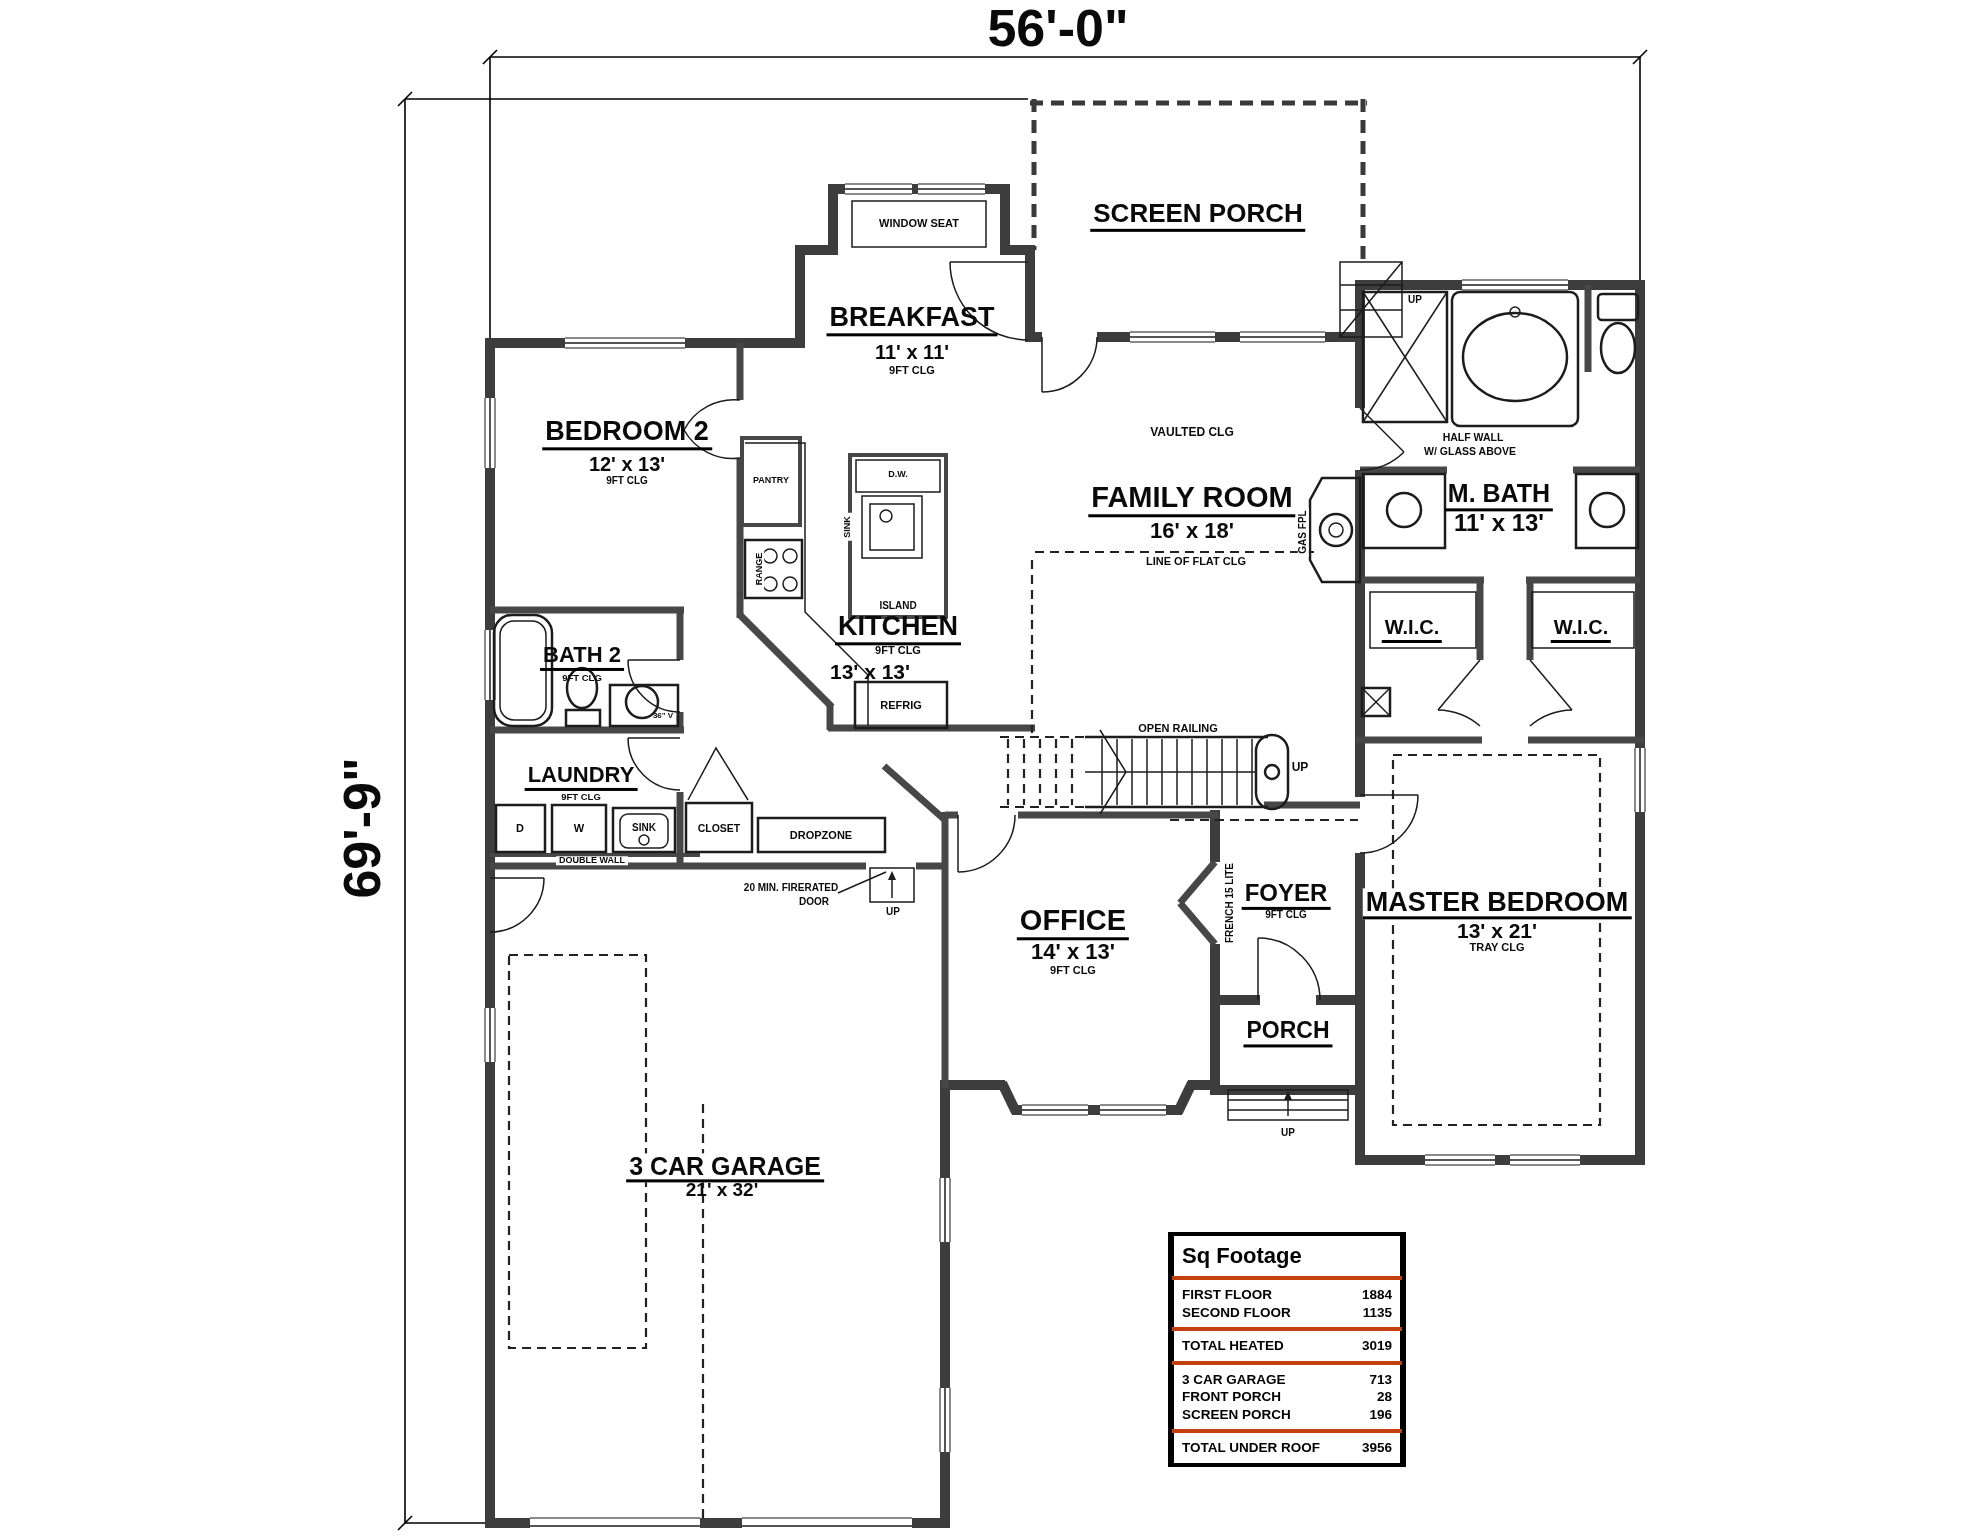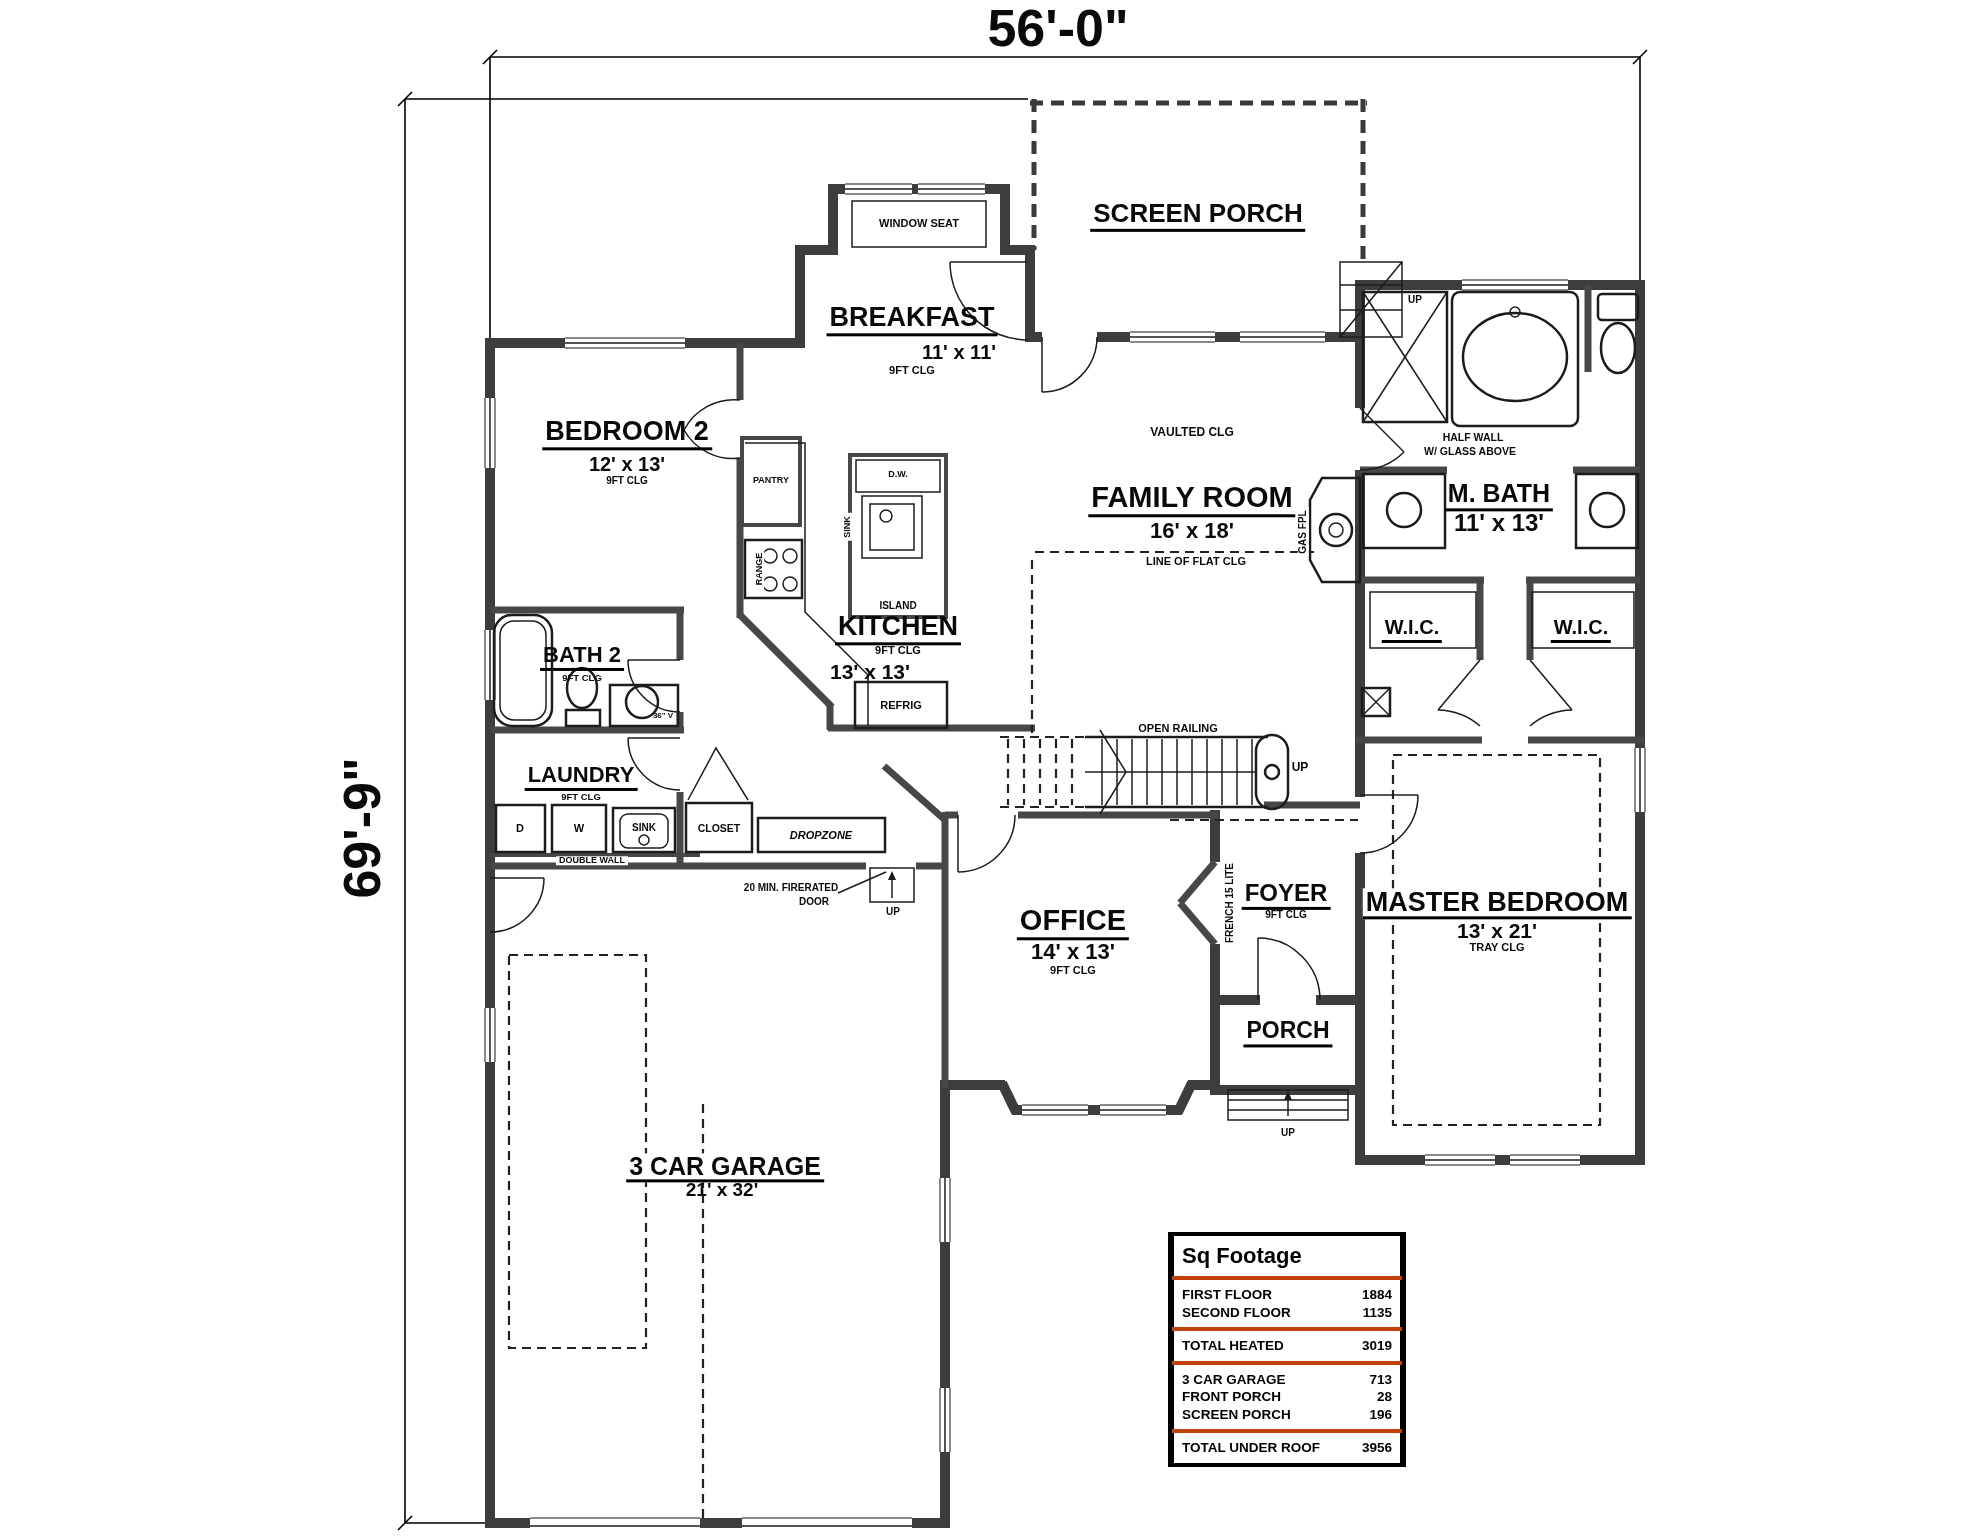--- a/index.html
+++ b/index.html
@@ -386,21 +386,21 @@
   </g>
 </svg>
 
 <div class="lbl" style="left:1058px;top:28px;font-size:52px;">56'-0"</div>
 <div class="lbl vert" style="left:362px;top:828px;font-size:52px;">69'-9"</div>
 
 <div class="lbl u" style="left:1198px;top:216px;font-size:26px;">SCREEN PORCH</div>
 <div class="lbl" style="left:919px;top:224px;font-size:11px;">WINDOW SEAT</div>
 
 <div class="lbl u" style="left:912px;top:320px;font-size:27px;">BREAKFAST</div>
-<div class="lbl" style="left:912px;top:352px;font-size:20px;margin-left:47px;">11' x 11'</div>
+<div class="lbl" style="left:912px;top:352px;font-size:20px;">11' x 11'</div>
 <div class="lbl" style="left:912px;top:371px;font-size:11px;">9FT CLG</div>
 
 <div class="lbl u" style="left:627px;top:434px;font-size:27px;">BEDROOM 2</div>
 <div class="lbl" style="left:627px;top:464px;font-size:20px;">12' x 13'</div>
 <div class="lbl" style="left:627px;top:481px;font-size:10px;">9FT CLG</div>
 
 <div class="lbl bgw" style="left:771px;top:481px;font-size:9px;">PANTRY</div>
 
 <div class="lbl" style="left:1192px;top:432px;font-size:12px;">VAULTED CLG</div>
 <div class="lbl u" style="left:1192px;top:500px;font-size:29px;">FAMILY ROOM</div>
@@ -425,21 +425,21 @@
 <div class="lbl u" style="left:582px;top:657px;font-size:22px;">BATH 2</div>
 <div class="lbl" style="left:582px;top:678px;font-size:9.5px;">9FT CLG</div>
 <div class="lbl" style="left:663px;top:716px;font-size:8px;">36" V</div>
 
 <div class="lbl u" style="left:581px;top:777px;font-size:22px;">LAUNDRY</div>
 <div class="lbl" style="left:581px;top:797px;font-size:9.5px;">9FT CLG</div>
 <div class="lbl" style="left:520px;top:829px;font-size:11px;">D</div>
 <div class="lbl" style="left:579px;top:829px;font-size:11px;">W</div>
 <div class="lbl" style="left:644px;top:828px;font-size:10px;">SINK</div>
 <div class="lbl" style="left:719px;top:829px;font-size:10.5px;">CLOSET</div>
-<div class="lbl" style="left:821px;top:836px;font-size:11px;font-style:italic;">DROPZONE</div>
+<div class="lbl" style="left:821px;top:836px;font-size:11px;">DROPZONE</div>
 <div class="lbl bgw" style="left:592px;top:861px;font-size:9px;">DOUBLE WALL</div>
 <div class="lbl" style="left:791px;top:888px;font-size:10px;">20 MIN. FIRERATED</div>
 <div class="lbl" style="left:814px;top:902px;font-size:10px;">DOOR</div>
 <div class="lbl" style="left:893px;top:912px;font-size:10px;">UP</div>
 
 <div class="lbl u" style="left:1412px;top:630px;font-size:20px;">W.I.C.</div>
 <div class="lbl u" style="left:1581px;top:630px;font-size:20px;">W.I.C.</div>
 
 <div class="lbl bgw" style="left:1178px;top:729px;font-size:11px;">OPEN RAILING</div>
 <div class="lbl" style="left:1300px;top:767px;font-size:12px;">UP</div>

